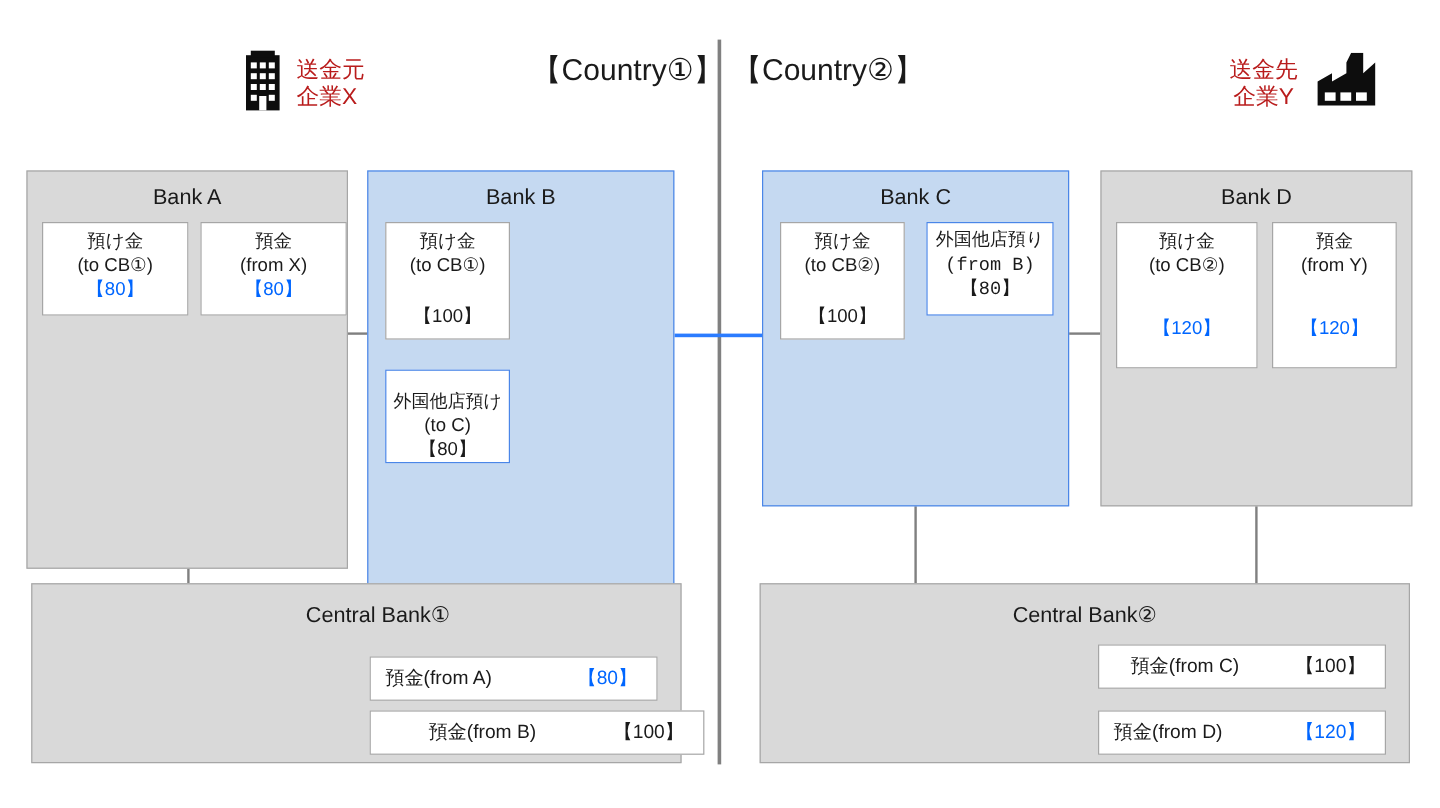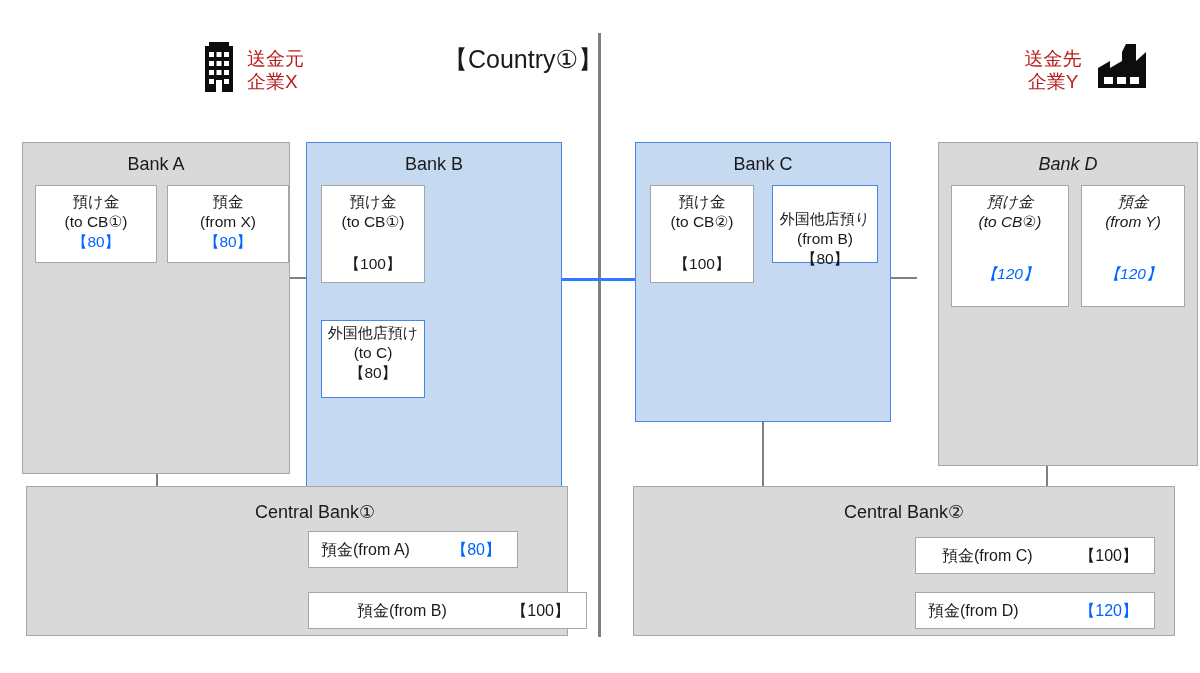--- a/index.html
+++ b/index.html
@@ -130,20 +130,21 @@
         <rect x="10" y="37" width="5" height="5"></rect>
         <rect x="25" y="37" width="5" height="5"></rect>
         <rect x="17" y="38" width="6" height="12"></rect>
       </g>
     </svg>
   </div>
   <div class="hdr-label" style="left:247px; top:47px;">送金元
 企業X</div>
 
   <div class="country-label" style="left:443px; top:44px;">【Country①】</div>
+  <div class="country-label" style="left:610px; top:44px;">【Country②】</div>
 
   <div class="divider" style="left:598px; top:33px; width:3px; height:604px;"></div>
 
   <div class="hdr-label" style="left:1018px; top:47px; text-align:center; width:70px;">送金先
 企業Y</div>
   <div style="position:absolute; left:1093px; top:44px;">
     <svg class="icon-svg" width="55" height="48" viewBox="0 0 55 48" aria-hidden="true">
       <path d="M33 0 L43 0 L43 17 L53 8 L53 44 L5 44 L5 24 L17 17 L17 24 L29 17 L29 8 Z" fill="#0d0d0d"></path>
       <g fill="#ffffff">
         <rect x="11" y="33" width="9" height="7"></rect>
@@ -177,61 +178,61 @@
   </div>
 
   <div class="box blue" style="left:306px; top:142px; width:256px; height:356px;">
     <div class="box-title" style="top:10px;">Bank B</div>
     <div class="acct" style="left:14px; top:42px; width:104px; height:98px; padding-top:6px;">
       <span class="ln">預け金</span>
       <span class="ln">(to CB①)</span>
       <span class="spacer"></span>
       <span class="amt black" style="margin-bottom:8px;">【100】</span>
     </div>
-    <div class="acct blue-border" style="left:14px; top:165px; width:104px; height:78px; padding-top:2px;margin-top:12px;">
+    <div class="acct blue-border" style="left:14px; top:165px; width:104px; height:78px; padding-top:16px;">
       <span class="ln" style="font-size:15px;">外国他店預け</span>
       <span class="ln">(to C)</span>
       <span class="amt black">【80】</span>
     </div>
   </div>
 
   <div class="box blue" style="left:635px; top:142px; width:256px; height:280px;">
     <div class="box-title" style="top:10px;">Bank C</div>
     <div class="acct" style="left:14px; top:42px; width:104px; height:98px; padding-top:6px;">
       <span class="ln">預け金</span>
       <span class="ln">(to CB②)</span>
       <span class="spacer"></span>
       <span class="amt black" style="margin-bottom:8px;">【100】</span>
     </div>
-    <div class="acct blue-border" style="left:136px; top:42px; width:106px; height:78px; padding-top:23px;">
+    <div class="acct blue-border" style="left:136px; top:42px; width:106px; height:78px; padding-top:5px;font-family:Liberation Mono, monospace;">
       <span class="ln" style="font-size:15px;">外国他店預り</span>
       <span class="ln">(from B)</span>
       <span class="amt black">【80】</span>
     </div>
   </div>
 
-  <div class="box gray" style="left:938px; top:142px; width:260px; height:324px;font-style:italic;">
+  <div class="box gray" style="left:917px; top:142px; width:260px; height:280px;">
     <div class="box-title" style="top:10px;">Bank D</div>
     <div class="acct" style="left:12px; top:42px; width:118px; height:122px; padding-top:6px;">
       <span class="ln">預け金</span>
       <span class="ln">(to CB②)</span>
       <span class="spacer"></span>
       <span class="amt blue" style="margin-bottom:22px;">【120】</span>
     </div>
     <div class="acct" style="left:142px; top:42px; width:104px; height:122px; padding-top:6px;">
       <span class="ln">預金</span>
       <span class="ln">(from Y)</span>
       <span class="spacer"></span>
       <span class="amt blue" style="margin-bottom:22px;">【120】</span>
     </div>
   </div>
 
   <div class="box gray" style="left:26px; top:486px; width:542px; height:150px;">
     <div class="box-title" style="top:14px;padding-left:36px;">Central Bank①</div>
-    <div class="cb-row" style="left:281px; top:44px; width:210px; height:37px;">
+    <div class="cb-row" style="left:281px; top:60px; width:240px; height:37px;">
       <span class="cb-name">預金(from A)</span>
       <span class="cb-amt amt blue">【80】</span>
     </div>
     <div class="cb-row" style="left:281px; top:105px; width:279px; height:37px;padding-left:36px;">
       <span class="cb-name">預金(from B)</span>
       <span class="cb-amt amt black">【100】</span>
     </div>
   </div>
 
   <div class="box gray" style="left:633px; top:486px; width:542px; height:150px;">

